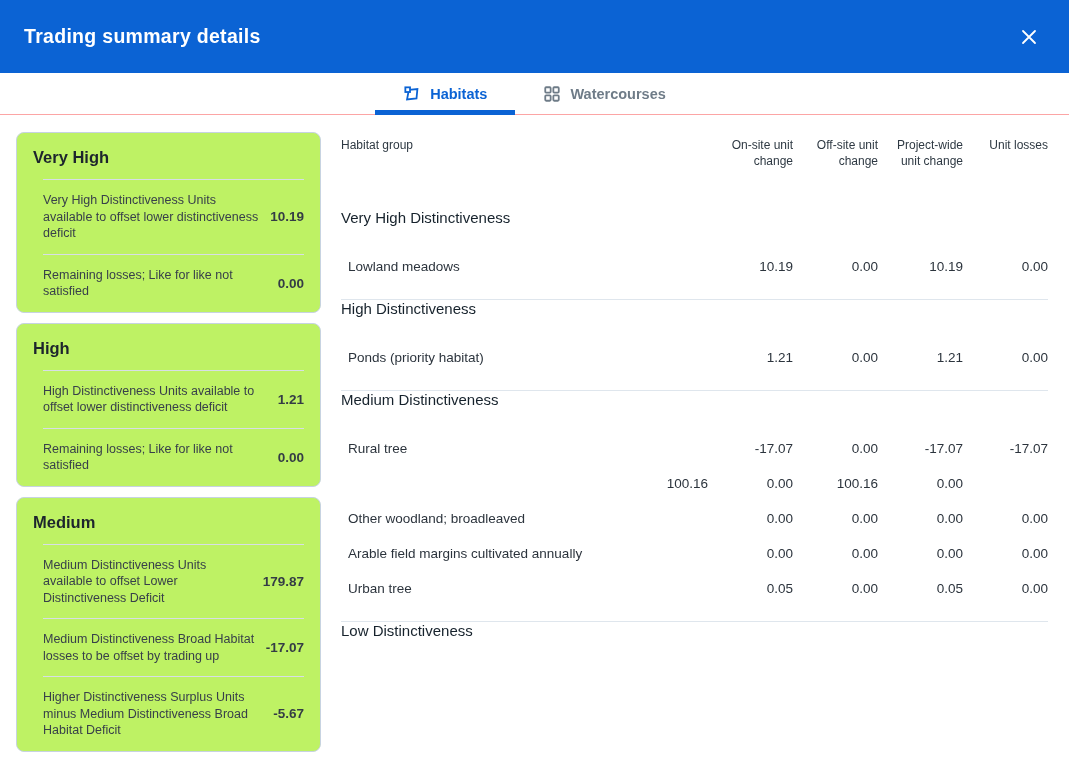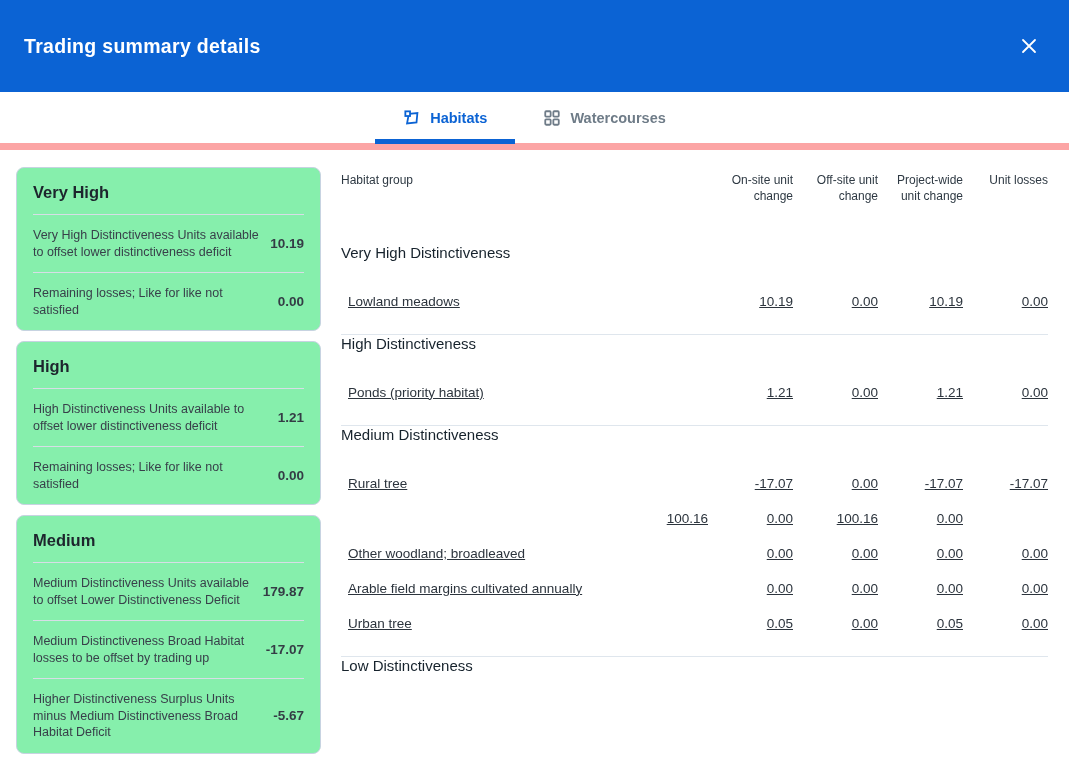--- a/index.html
+++ b/index.html
@@ -5,21 +5,21 @@
   * { box-sizing: border-box; margin: 0; padding: 0; }
   html, body { width: 1069px; height: 762px; overflow: hidden; }
   body {
     font-family: "Liberation Sans", sans-serif;
     background: #ffffff;
     color: #2c343d;
   }
 
   
   .modal-header {
-    height: 92px;
+    height: 73px;
     background: #0b63d4;
     display: flex;
     align-items: center;
     justify-content: space-between;
     padding: 0 26px 0 24px;
   }
   .modal-title {
     color: #ffffff;
     font-size: 19.5px;
     font-weight: 700;
@@ -29,22 +29,22 @@
     background: none;
     border: none;
     cursor: pointer;
     width: 28px; height: 28px;
     display: flex; align-items: center; justify-content: center;
     color: #ffffff;
   }
 
   
   .tab-bar {
-    height: 58px;
-    border-bottom: 7px solid #fca5a5;
+    height: 42px;
+    border-bottom: 1px solid #fca5a5;
     display: flex;
     justify-content: center;
     align-items: stretch;
     background: #ffffff;
   }
   .tab {
     display: flex;
     align-items: center;
     gap: 9px;
     padding: 0 28px;
@@ -77,35 +77,36 @@
     width: 305px;
     flex-shrink: 0;
     display: flex;
     flex-direction: column;
     gap: 10px;
   }
   .card {
     border: 1px solid #c7d3e1;
     border-radius: 8px;
     padding: 0 16px;
-    background: #86efac;
+    background: #bef264;
   }
   .card-title {
     font-size: 16.5px;
     font-weight: 700;
     color: #1d252d;
     padding: 15px 0 12px;
   }
   .card-row {
     border-top: 1px solid #d7dee6;
     padding: 12px 0;
     display: flex;
     justify-content: space-between;
     align-items: center;
     gap: 6px;
+    margin-left: 10px;
   }
   .card-label {
     flex: 1;
     font-size: 12.5px;
     line-height: 16.5px;
     color: #38404a;
   }
   .card-value {
     font-size: 13.5px;
     font-weight: 700;
@@ -137,21 +138,20 @@
     color: #16222c;
     margin-bottom: 22px;
     line-height: 18px;
   }
   .t-row {
     padding: 8.5px 0;
     font-size: 13.5px;
     line-height: 18px;
     color: #2c343d;
     align-items: center;
-    text-decoration: underline;
   }
   .t-name { padding-left: 7px; }
   .t-num { text-align: right; }
 </style>
 </head>
 <body>
 
 <div class="modal-header">
   <div class="modal-title">Trading summary details</div>
   <button class="close-btn">

